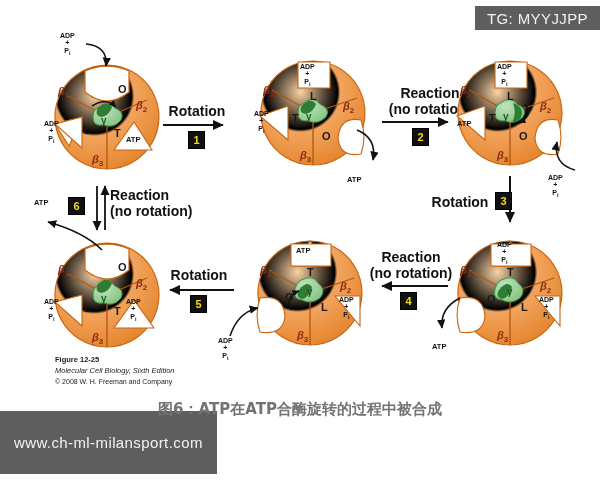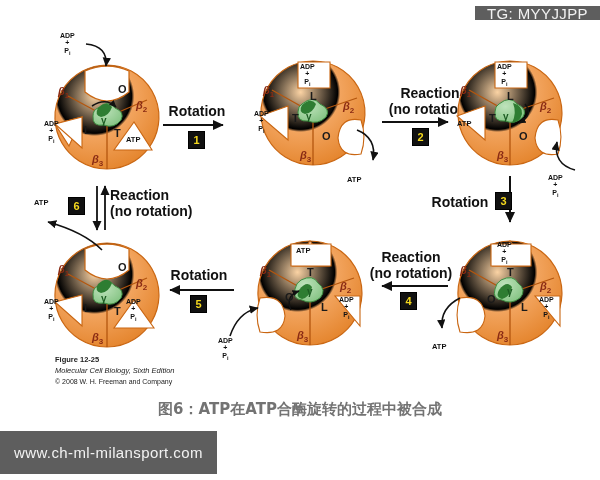--- a/index.html
+++ b/index.html
@@ -9,22 +9,22 @@
     font-family:"Liberation Sans","DejaVu Sans",sans-serif;
   }
   #stage{position:absolute;inset:0;}
 
   
   .wm{
     position:absolute;background:#5e5e5e;color:#f2f2f2;
     display:flex;align-items:center;justify-content:center;
     letter-spacing:.4px;
   }
-  #tg-badge{right:0;top:6px;height:14px;padding:0 12px;font-size:15px;}
-  #url-badge{left:0;bottom:6px;height:31px;padding:6px 14px;font-size:15px;}
+  #tg-badge{right:0;top:6px;height:24px;padding:0 12px;font-size:15px;}
+  #url-badge{left:0;bottom:6px;height:31px;padding:16px 14px;font-size:15px;}
 
   
   .panel{position:absolute;width:110px;height:110px;}
   .wheel{
     position:absolute;left:0;top:0;width:110px;height:110px;
   }
   .wheel svg{display:block;}
 
   
   .site{

